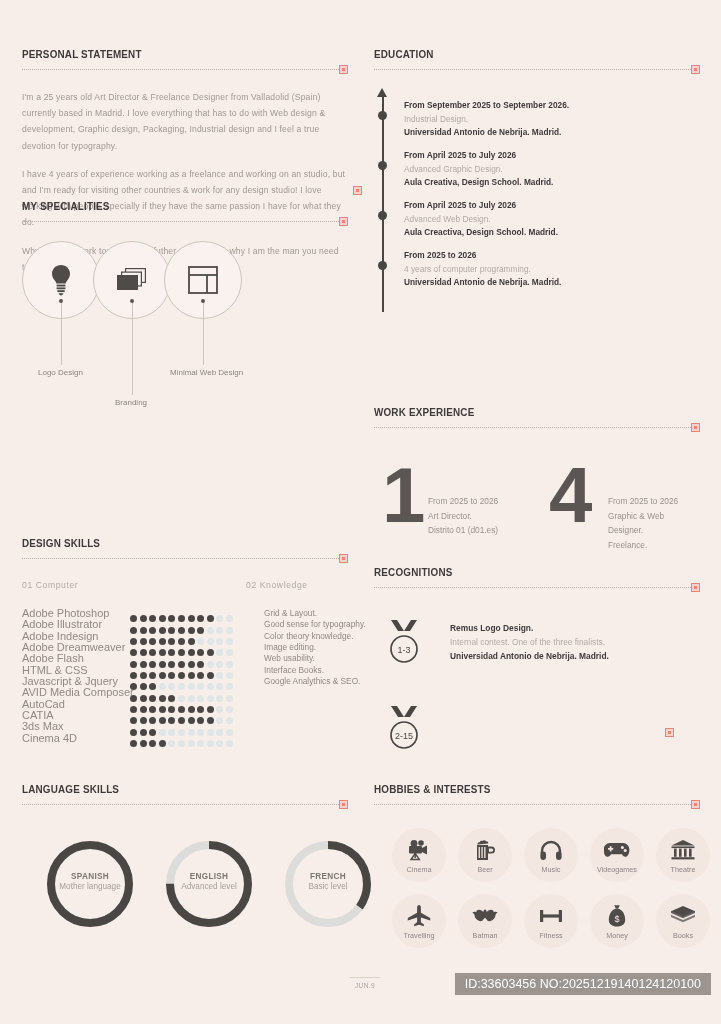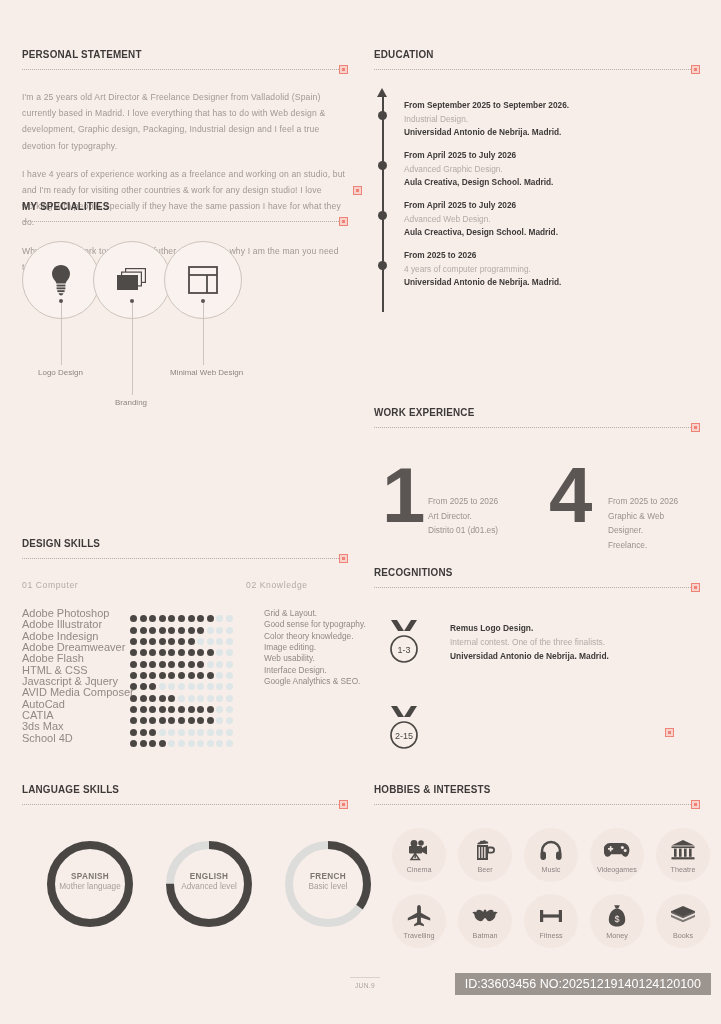--- a/index.html
+++ b/index.html
@@ -284,21 +284,21 @@
             <div class="sk-name">Adobe Illustrator</div>
             <div class="sk-name">Adobe Indesign</div>
             <div class="sk-name">Adobe Dreamweaver</div>
             <div class="sk-name">Adobe Flash</div>
             <div class="sk-name">HTML &amp; CSS</div>
             <div class="sk-name">Javascript &amp; Jquery</div>
             <div class="sk-name">AVID Media Composer</div>
             <div class="sk-name">AutoCad</div>
             <div class="sk-name">CATIA</div>
             <div class="sk-name">3ds Max</div>
-            <div class="sk-name">School 4D</div>
+            <div class="sk-name">Cinema 4D</div>
           </div>
         <div class="dots-grid" id="skill-dots">
             <div class="dot-row"><span class="d on"></span><span class="d on"></span><span class="d on"></span><span class="d on"></span><span class="d on"></span><span class="d on"></span><span class="d on"></span><span class="d on"></span><span class="d on"></span><span class="d off"></span><span class="d off"></span></div>
             <div class="dot-row"><span class="d on"></span><span class="d on"></span><span class="d on"></span><span class="d on"></span><span class="d on"></span><span class="d on"></span><span class="d on"></span><span class="d on"></span><span class="d off"></span><span class="d off"></span><span class="d off"></span></div>
             <div class="dot-row"><span class="d on"></span><span class="d on"></span><span class="d on"></span><span class="d on"></span><span class="d on"></span><span class="d on"></span><span class="d on"></span><span class="d off"></span><span class="d off"></span><span class="d off"></span><span class="d off"></span></div>
             <div class="dot-row"><span class="d on"></span><span class="d on"></span><span class="d on"></span><span class="d on"></span><span class="d on"></span><span class="d on"></span><span class="d on"></span><span class="d on"></span><span class="d on"></span><span class="d off"></span><span class="d off"></span></div>
             <div class="dot-row"><span class="d on"></span><span class="d on"></span><span class="d on"></span><span class="d on"></span><span class="d on"></span><span class="d on"></span><span class="d on"></span><span class="d on"></span><span class="d off"></span><span class="d off"></span><span class="d off"></span></div>
             <div class="dot-row"><span class="d on"></span><span class="d on"></span><span class="d on"></span><span class="d on"></span><span class="d on"></span><span class="d on"></span><span class="d on"></span><span class="d on"></span><span class="d on"></span><span class="d off"></span><span class="d off"></span></div>
             <div class="dot-row"><span class="d on"></span><span class="d on"></span><span class="d on"></span><span class="d off"></span><span class="d off"></span><span class="d off"></span><span class="d off"></span><span class="d off"></span><span class="d off"></span><span class="d off"></span><span class="d off"></span></div>
             <div class="dot-row"><span class="d on"></span><span class="d on"></span><span class="d on"></span><span class="d on"></span><span class="d on"></span><span class="d off"></span><span class="d off"></span><span class="d off"></span><span class="d off"></span><span class="d off"></span><span class="d off"></span></div>
@@ -306,21 +306,21 @@
             <div class="dot-row"><span class="d on"></span><span class="d on"></span><span class="d on"></span><span class="d on"></span><span class="d on"></span><span class="d on"></span><span class="d on"></span><span class="d on"></span><span class="d on"></span><span class="d off"></span><span class="d off"></span></div>
             <div class="dot-row"><span class="d on"></span><span class="d on"></span><span class="d on"></span><span class="d off"></span><span class="d off"></span><span class="d off"></span><span class="d off"></span><span class="d off"></span><span class="d off"></span><span class="d off"></span><span class="d off"></span></div>
             <div class="dot-row"><span class="d on"></span><span class="d on"></span><span class="d on"></span><span class="d on"></span><span class="d off"></span><span class="d off"></span><span class="d off"></span><span class="d off"></span><span class="d off"></span><span class="d off"></span><span class="d off"></span></div>
           </div>
         <div class="know-list" id="knowledge-list">
             <div class="know-item">Grid &amp; Layout.</div>
             <div class="know-item">Good sense for typography.</div>
             <div class="know-item">Color theory knowledge.</div>
             <div class="know-item">Image editing.</div>
             <div class="know-item">Web usability.</div>
-            <div class="know-item">Interface Design.</div>
+            <div class="know-item">Interface Books.</div>
             <div class="know-item">Google Analythics &amp; SEO.</div>
           </div>
       </div>
     </div>
 
     <div class="sec" style="position:absolute; top:783px; left:0; width:326px;">
       <div class="sec-title">LANGUAGE SKILLS</div>
       <div class="divider">
         <div class="dots"></div>
         <div class="marker"></div>

